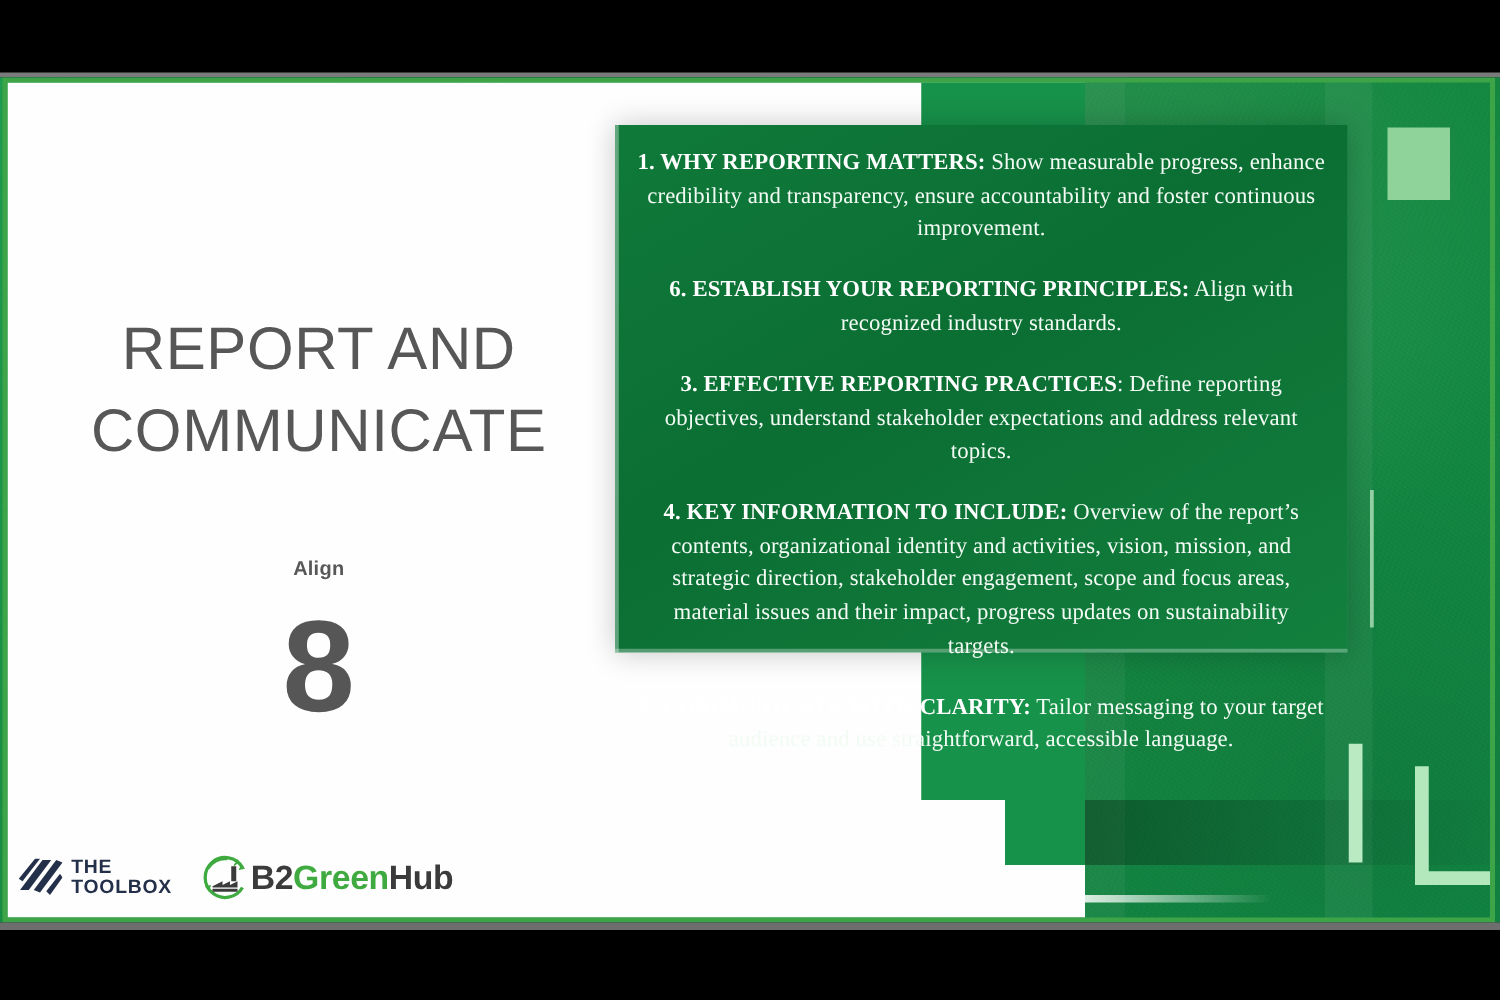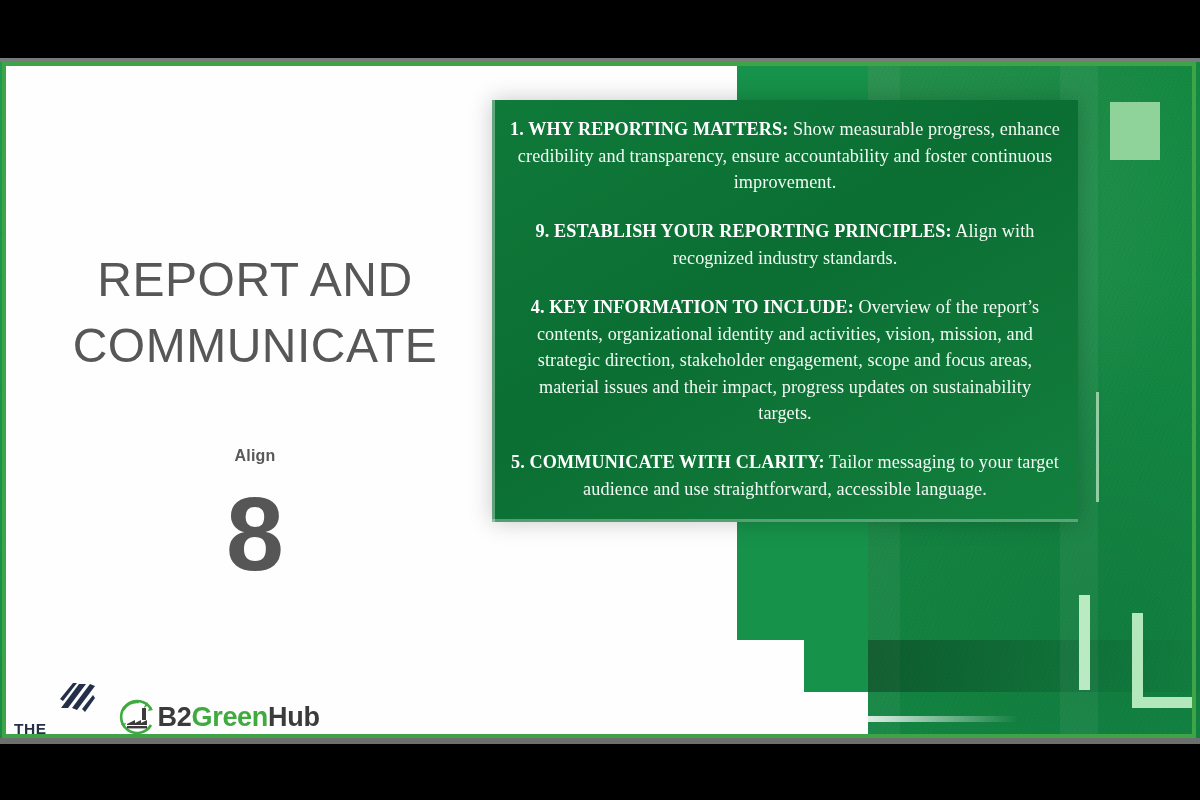--- a/index.html
+++ b/index.html
@@ -72,21 +72,21 @@
   .title { position:absolute; left:40px; top:185px; width:430px; text-align:center;
       color:#575757; font-size:48px; font-weight:normal; line-height:1.38;
       letter-spacing:.5px; }
   .module-label { position:absolute; left:40px; top:385px; width:430px; text-align:center;
       color:#585858; font-size:16px; font-weight:bold; letter-spacing:.2px; }
   .module-num { position:absolute; left:40px; top:420px; width:430px; text-align:center;
       color:#565656; font-size:104px; font-weight:bold; line-height:1; }
 
   
   .logos { position:absolute; left:14px; top:620px; display:flex; align-items:center; gap:22px; }
-  .logo-toolbox { display:flex; align-items:flex-end; gap:7px;flex-direction:column; }
+  .logo-toolbox { display:flex; align-items:flex-start; gap:7px; }
   .tb-mark { width:36px; height:32px; }
   .tb-text { display:flex; flex-direction:column; color:#24304a;
       font-weight:bold; font-size:15.5px; line-height:15.5px; letter-spacing:.6px; }
   .logo-hub { display:flex; align-items:center; gap:1px; }
   .hub-mark { width:40px; height:40px; }
   .hub-text { font-weight:bold; font-size:27px; line-height:27px; letter-spacing:-.3px; }
   .hub-text .d { color:#3b3b3b; }
   .hub-text .g { color:#3faa3f; }
 </style>
 </head>
@@ -159,21 +159,24 @@
     </div>
 
     <div class="card">
       <div class="card-border-l"></div>
       <div class="card-border-b"></div>
       <div class="card-inner">
         <p class="para">
           <b>1. WHY REPORTING MATTERS:</b><span> Show measurable progress, enhance credibility and transparency, ensure accountability and foster continuous improvement.</span>
         </p>
         <p class="para">
-          <b>9. ESTABLISH YOUR REPORTING PRINCIPLES:</b><span> Align with recognized industry standards.</span>
+          <b>6. ESTABLISH YOUR REPORTING PRINCIPLES:</b><span> Align with recognized industry standards.</span>
+        </p>
+        <p class="para">
+          <b>3. EFFECTIVE REPORTING PRACTICES</b><span>: Define reporting objectives, understand stakeholder expectations and address relevant topics.</span>
         </p>
         <p class="para">
           <b>4. KEY INFORMATION TO INCLUDE:</b><span> Overview of the report’s contents, organizational identity and activities, vision, mission, and strategic direction, stakeholder engagement, scope and focus areas, material issues and their impact, progress updates on sustainability targets.</span>
         </p>
         <p class="para">
           <b>5. COMMUNICATE WITH CLARITY:</b><span> Tailor messaging to your target audience and use straightforward, accessible language.</span>
         </p>
       </div>
     </div>
 

